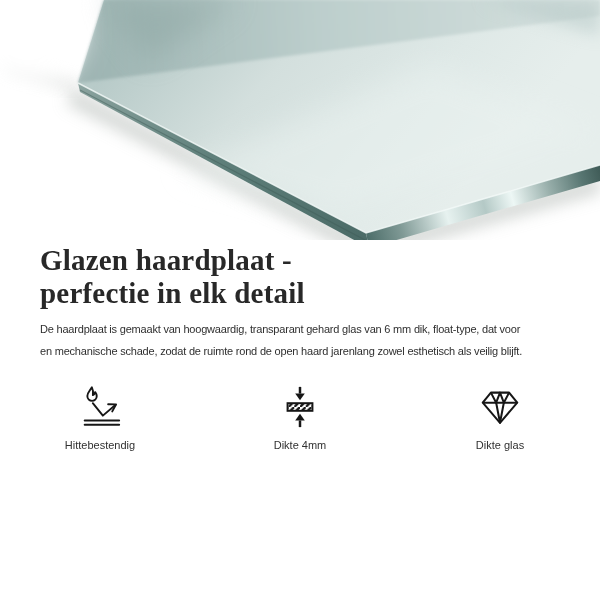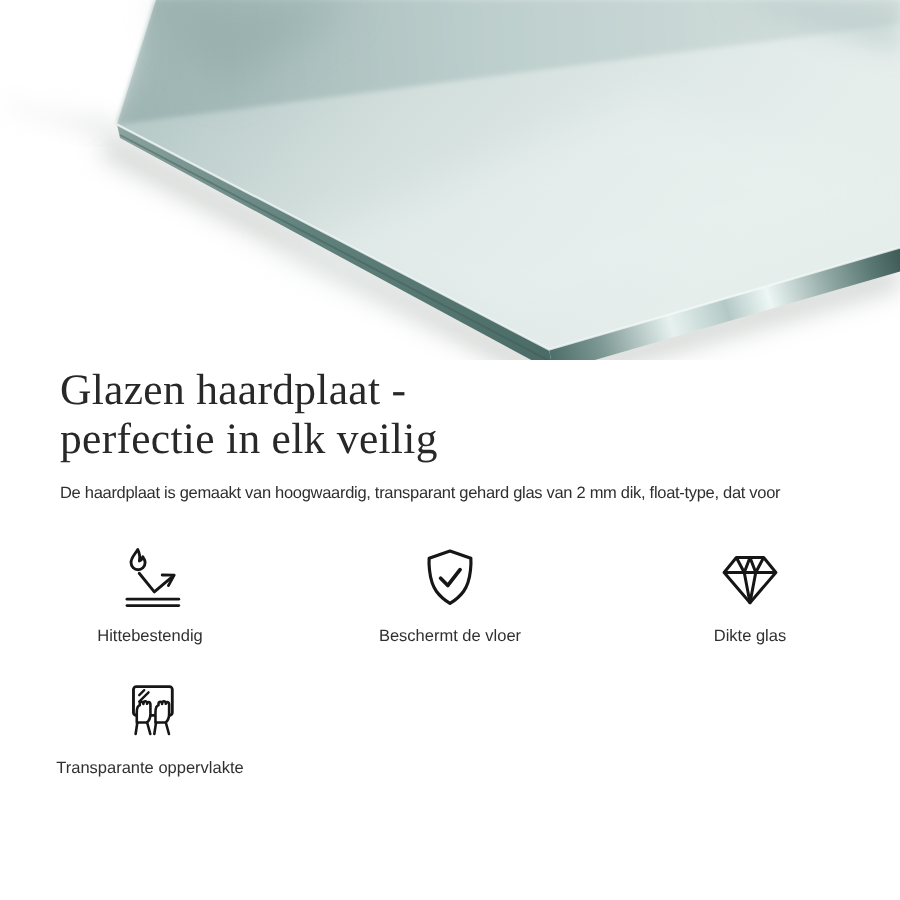--- a/index.html
+++ b/index.html
@@ -5,21 +5,21 @@
   html,body{margin:0;padding:0;}
   body{
     width:600px;height:600px;overflow:hidden;background:#ffffff;
     font-family:"Liberation Sans",sans-serif;color:#2e2e2e;
   }
   .hero{width:600px;height:240px;position:relative;}
   .hero svg{display:block;}
   .content{padding:0 40px;}
   h1{
     font-family:"Liberation Serif",serif;
-    font-weight:400;
+    font-weight:700;
     font-size:29px;line-height:33px;
     color:#282828;
     margin:4px 0 0 0;
     letter-spacing:0.2px;
   }
   h1 span{display:block;}
   .intro{margin-top:9px;}
   .intro span{
     display:block;white-space:nowrap;
     font-size:11px;line-height:21.5px;letter-spacing:-0.2px;color:#2f2f2f;
@@ -98,75 +98,69 @@
     <path d="M78 83 L366 233 L600 165" stroke="#f2f9f8" stroke-width="1.5" fill="none" opacity="0.8"></path>
     <path d="M80 90 L367 241" stroke="#3d5b57" stroke-width="1.2" fill="none" opacity="0.45"></path>
 
     <circle cx="28" cy="30" r="55" fill="#ffffff" filter="url(#b14)" opacity="0.9"></circle>
   </svg>
 </div>
 
 <div class="content">
   <h1>
     <span>Glazen haardplaat -</span>
-    <span>perfectie in elk veilig</span>
+    <span>perfectie in elk detail</span>
   </h1>
   <div class="intro">
-    <span>De haardplaat is gemaakt van hoogwaardig, transparant gehard glas van 2 mm dik, float-type, dat voor</span>
+    <span>De haardplaat is gemaakt van hoogwaardig, transparant gehard glas van 6 mm dik, float-type, dat voor</span>
+    <span>en mechanische schade, zodat de ruimte rond de open haard jarenlang zowel esthetisch als veilig blijft.</span>
   </div>
 </div>
 
 <div class="features">
 
   <div class="cell">
     <span class="ic">
       <svg viewBox="0 0 48 48" fill="none" stroke="#161616" stroke-width="2" stroke-linecap="round" stroke-linejoin="round">
         <path d="M15.5 3.5 C13.2 7.2 10.8 9.2 10.8 12.6 C10.8 15.6 13.2 17.6 15.7 17.6 C18.2 17.6 20.6 15.6 20.6 12.6 C20.6 11 19.9 9.8 19 8.5 C18.4 10.3 17.6 11.1 16.6 11.5 C17.2 8.8 16.7 6 15.5 3.5 Z"></path>
         <path d="M16.5 20 L27 33 L40 22"></path>
         <path d="M32.5 21.2 L40.8 21.3 L36.8 28.6"></path>
         <path d="M8 38 H44"></path>
         <path d="M8 42.5 H44"></path>
       </svg>
     </span>
     <span class="lbl">Hittebestendig</span>
   </div>
 
-
   <div class="cell">
     <span class="ic">
-      <svg viewBox="0 0 48 48" fill="none" stroke="#161616" stroke-width="2.2" stroke-linecap="round" stroke-linejoin="round">
-        <path d="M24 4.5 L38.5 9.5 C38.5 9.5 39.5 24 33.5 32.5 C30 37.3 24 41 24 41 C24 41 18 37.3 14.5 32.5 C8.5 24 9.5 9.5 9.5 9.5 Z"></path>
-        <path d="M17.5 23.5 L22.5 28.5 L31 17.5" stroke-width="2.6"></path>
+      <svg viewBox="0 0 48 48">
+        <defs>
+          <pattern id="hatch" patternUnits="userSpaceOnUse" width="6" height="6">
+            <path d="M-1 7 L7 -1" stroke="#161616" stroke-width="2.6"></path>
+          </pattern>
+        </defs>
+        <rect x="11" y="20" width="26" height="8" fill="url(#hatch)" stroke="#161616" stroke-width="2"></rect>
+        <line x1="24" y1="3" x2="24" y2="10" stroke="#161616" stroke-width="2.6"></line>
+        <polygon points="24,17 19,10 29,10" fill="#161616"></polygon>
+        <line x1="24" y1="45" x2="24" y2="38" stroke="#161616" stroke-width="2.6"></line>
+        <polygon points="24,31 19,38 29,38" fill="#161616"></polygon>
       </svg>
     </span>
-    <span class="lbl">Beschermt de vloer</span>
+    <span class="lbl">Dikte 4mm</span>
   </div>
+
 
   <div class="cell">
     <span class="ic">
       <svg viewBox="0 0 48 48" fill="none" stroke="#161616" stroke-width="2.1" stroke-linejoin="round">
         <path d="M14.5 9 H33.5 L42 19.5 L24 40.5 L6 19.5 Z"></path>
         <path d="M6 19.5 H42"></path>
         <path d="M14.5 9 L20 19.5 L24 9 L28 19.5 L33.5 9"></path>
         <path d="M20 19.5 L24 40.5 L28 19.5"></path>
       </svg>
     </span>
     <span class="lbl">Dikte glas</span>
   </div>
 
 
-  <div class="cell">
-    <span class="ic">
-      <svg viewBox="0 0 48 48" fill="none" stroke="#161616" stroke-linecap="round" stroke-linejoin="round">
-        <rect x="12.5" y="7" width="27" height="20" rx="2" stroke-width="2"></rect>
-        <path d="M16.5 13 L20 9.5 M16.5 17.5 L23 11" stroke-width="1.6"></path>
-        <g stroke-width="1.8">
-          <path fill="#ffffff" d="M14.8 32 L14.8 25 Q14.8 20.5 16.9 20 L16.9 19.3 Q16.9 17.6 18.2 17.6 Q19.4 17.6 19.4 19.1 Q19.5 17.2 20.7 17.2 Q21.9 17.2 22 19 Q22.2 17.6 23.2 17.7 Q24.3 17.9 24.3 19.6 L24.3 26 Q24.3 30 21.8 32 Z"></path>
-          <path d="M15.2 32 L14 40 M22 32 L24.2 40"></path>
-          <path fill="#ffffff" d="M27.8 32 L27.8 25 Q27.8 20.5 29.9 20 L29.9 19.3 Q29.9 17.6 31.2 17.6 Q32.4 17.6 32.4 19.1 Q32.5 17.2 33.7 17.2 Q34.9 17.2 35 19 Q35.2 17.6 36.2 17.7 Q37.3 17.9 37.3 19.6 L37.3 26 Q37.3 30 34.8 32 Z"></path>
-          <path d="M28.2 32 L27 40 M35 32 L37.2 40"></path>
-        </g>
-      </svg>
-    </span>
-    <span class="lbl">Transparante oppervlakte</span>
-  </div>
 
 </div>
 
 </body></html>

